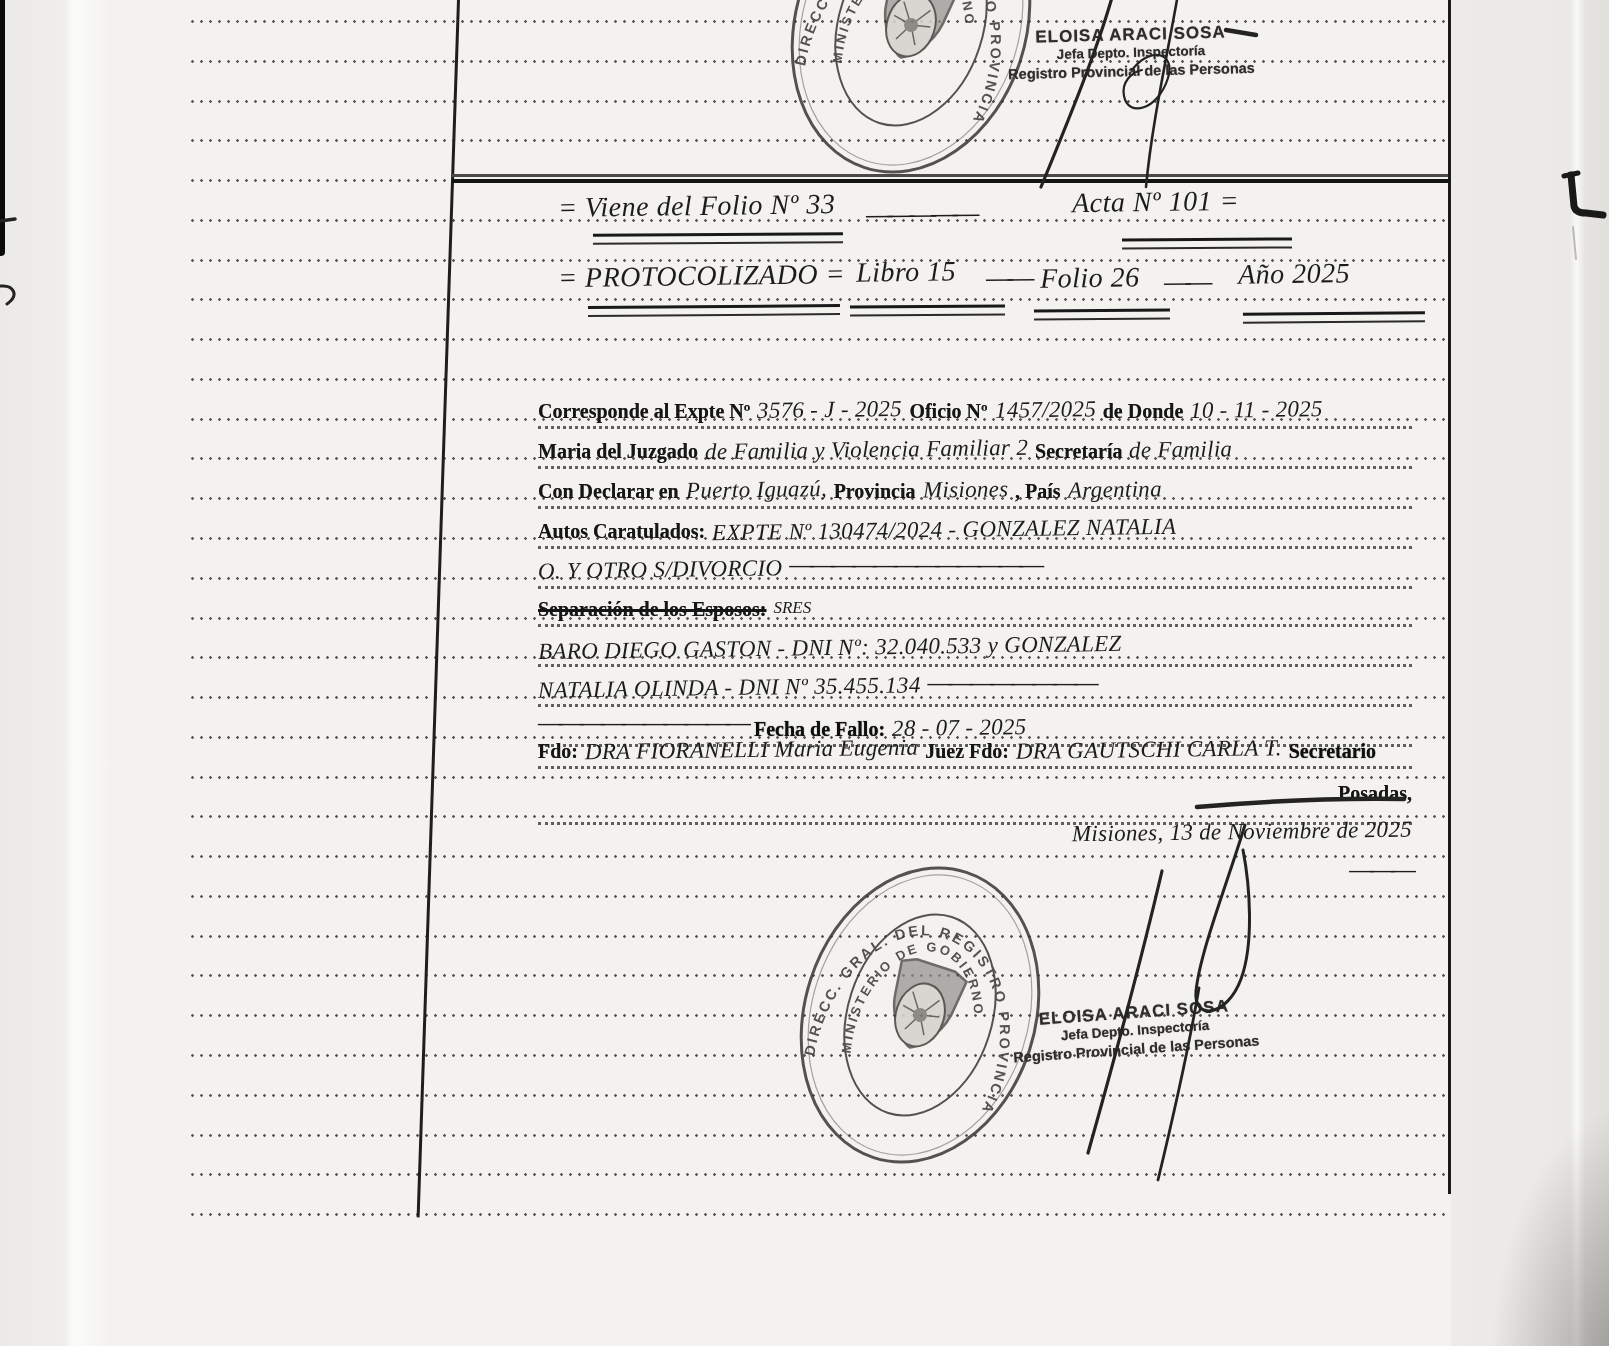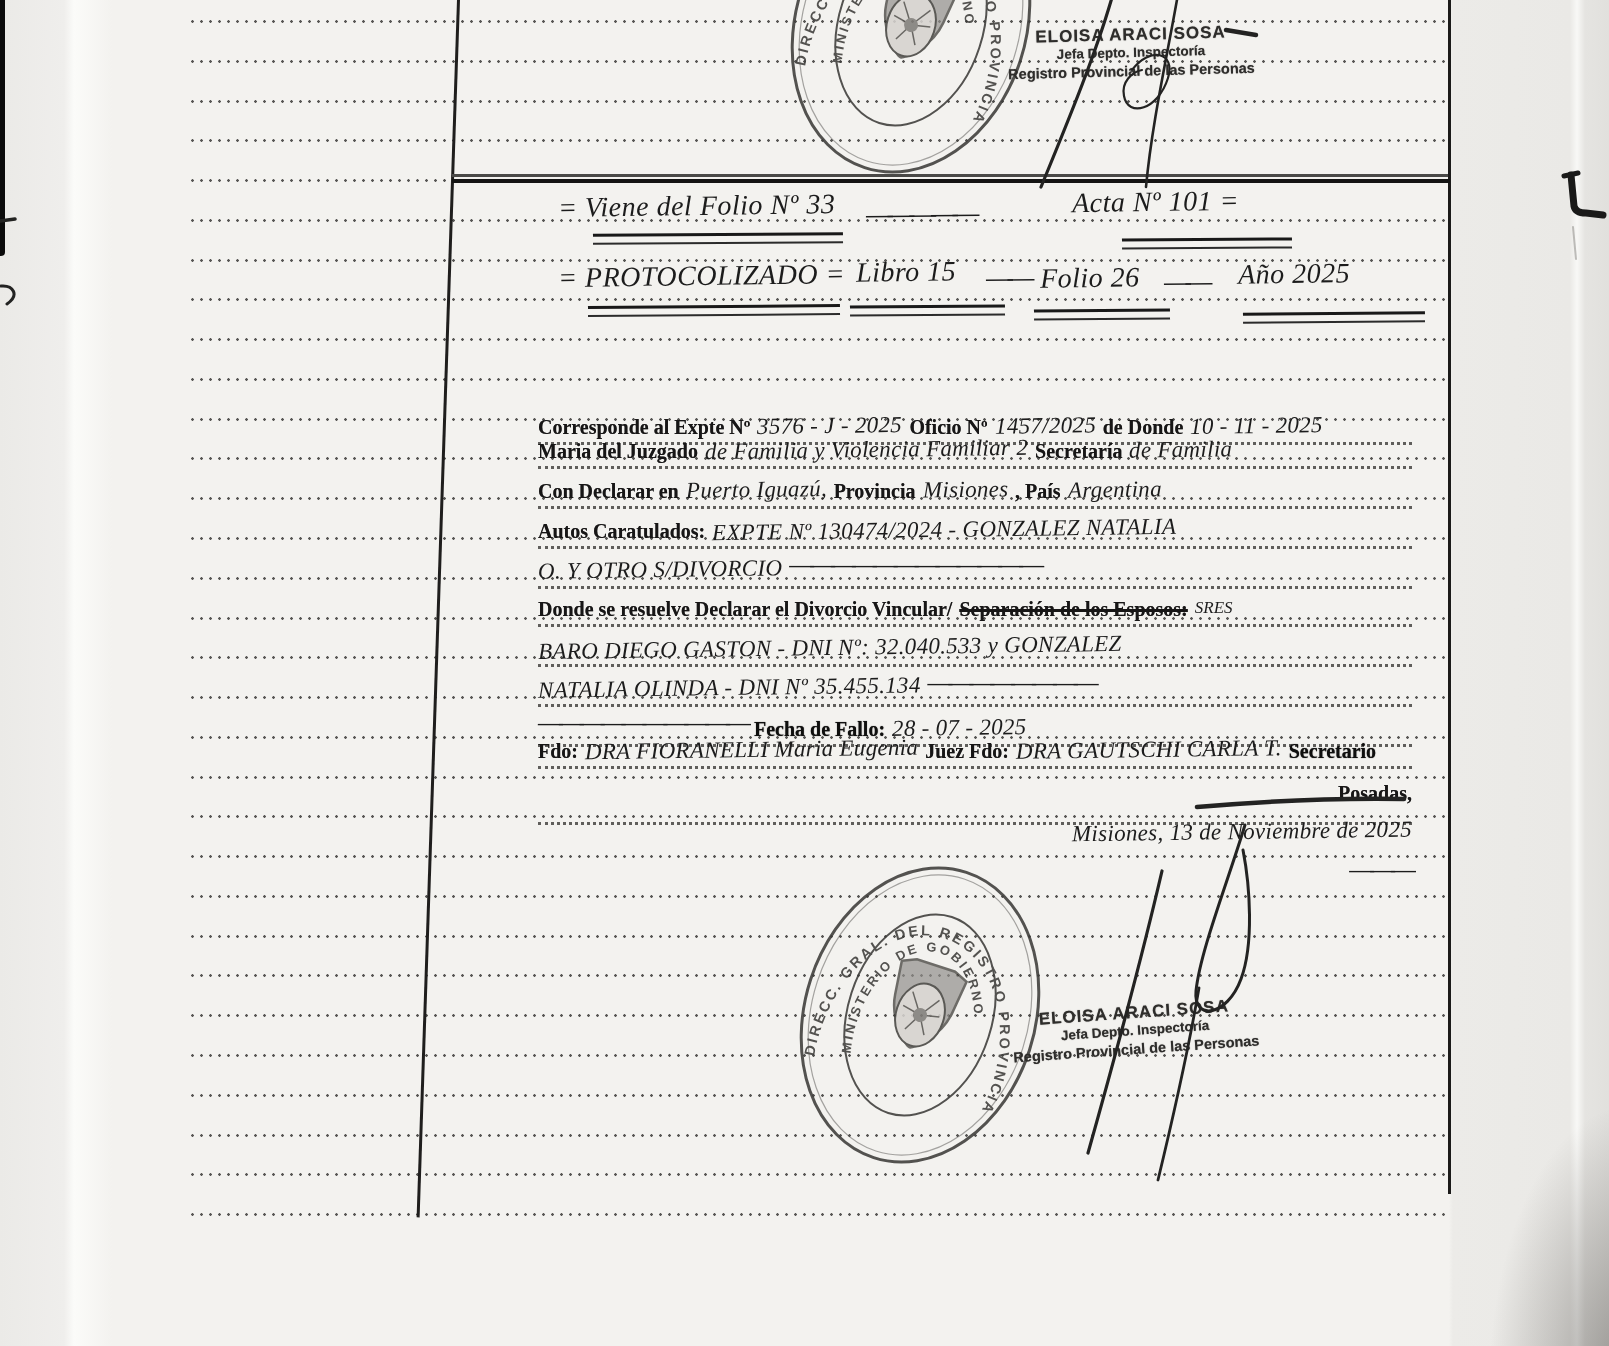--- a/index.html
+++ b/index.html
@@ -161,21 +161,21 @@
   <span class="hdash" style="left:986px;top:262px;">——</span>
   <span class="hand hand-lg" style="left:1040px;top:262px;">Folio 26</span>
   <span class="hdash" style="left:1164px;top:266px;">——</span>
   <span class="hand hand-lg" style="left:1238px;top:258px;">Año 2025</span>
   <div class="u2" style="left:588px;top:305px;width:252px;"></div>
   <div class="u2" style="left:850px;top:305px;width:155px;"></div>
   <div class="u2" style="left:1034px;top:309px;width:136px;"></div>
   <div class="u2" style="left:1243px;top:312px;width:182px;"></div>
 
   <div id="form-rows">
-      <div class="form-row" style="top: 398px; height: 44px;">
+      <div class="form-row" style="top: 382px; height: 44px;">
         <span class="seg-print">Corresponde al Expte  Nº</span>
         <span class="seg-hand">3576 - J - 2025</span>
         <span class="seg-print">Oficio Nº</span>
         <span class="seg-hand">1457/2025</span>
         <span class="seg-print">de Donde</span>
         <span class="seg-hand">10 - 11 - 2025</span>
       </div>
       <div class="form-row" style="top: 422px; height: 44px;">
         <span class="seg-print">Maria del Juzgado</span>
         <span class="seg-hand">de Familia y Violencia Familiar 2</span>
@@ -192,21 +192,20 @@
       </div>
       <div class="form-row" style="top: 502px; height: 44px;">
         <span class="seg-print">Autos Caratulados:</span>
         <span class="seg-hand">EXPTE Nº 130474/2024 - GONZALEZ NATALIA</span>
       </div>
       <div class="form-row" style="top: 542px; height: 44px;">
         <span class="seg-hand">O. Y OTRO S/DIVORCIO</span>
         <span class="seg-dash">————————————</span>
       </div>
       <div class="form-row" style="top: 580px; height: 44px;">
-        <span class="seg-print">Donde se resuelve Declarar el Divorcio Vincular/</span>
         <span class="seg-strike">Separación de los Esposos:</span>
         <span class="seg-small">SRES</span>
       </div>
       <div class="form-row" style="top: 620px; height: 44px;">
         <span class="seg-hand">BARO DIEGO GASTON - DNI Nº: 32.040.533 y GONZALEZ</span>
       </div>
       <div class="form-row" style="top: 660px; height: 44px;">
         <span class="seg-hand">NATALIA OLINDA - DNI Nº 35.455.134</span>
         <span class="seg-dash">————————</span>
       </div>

